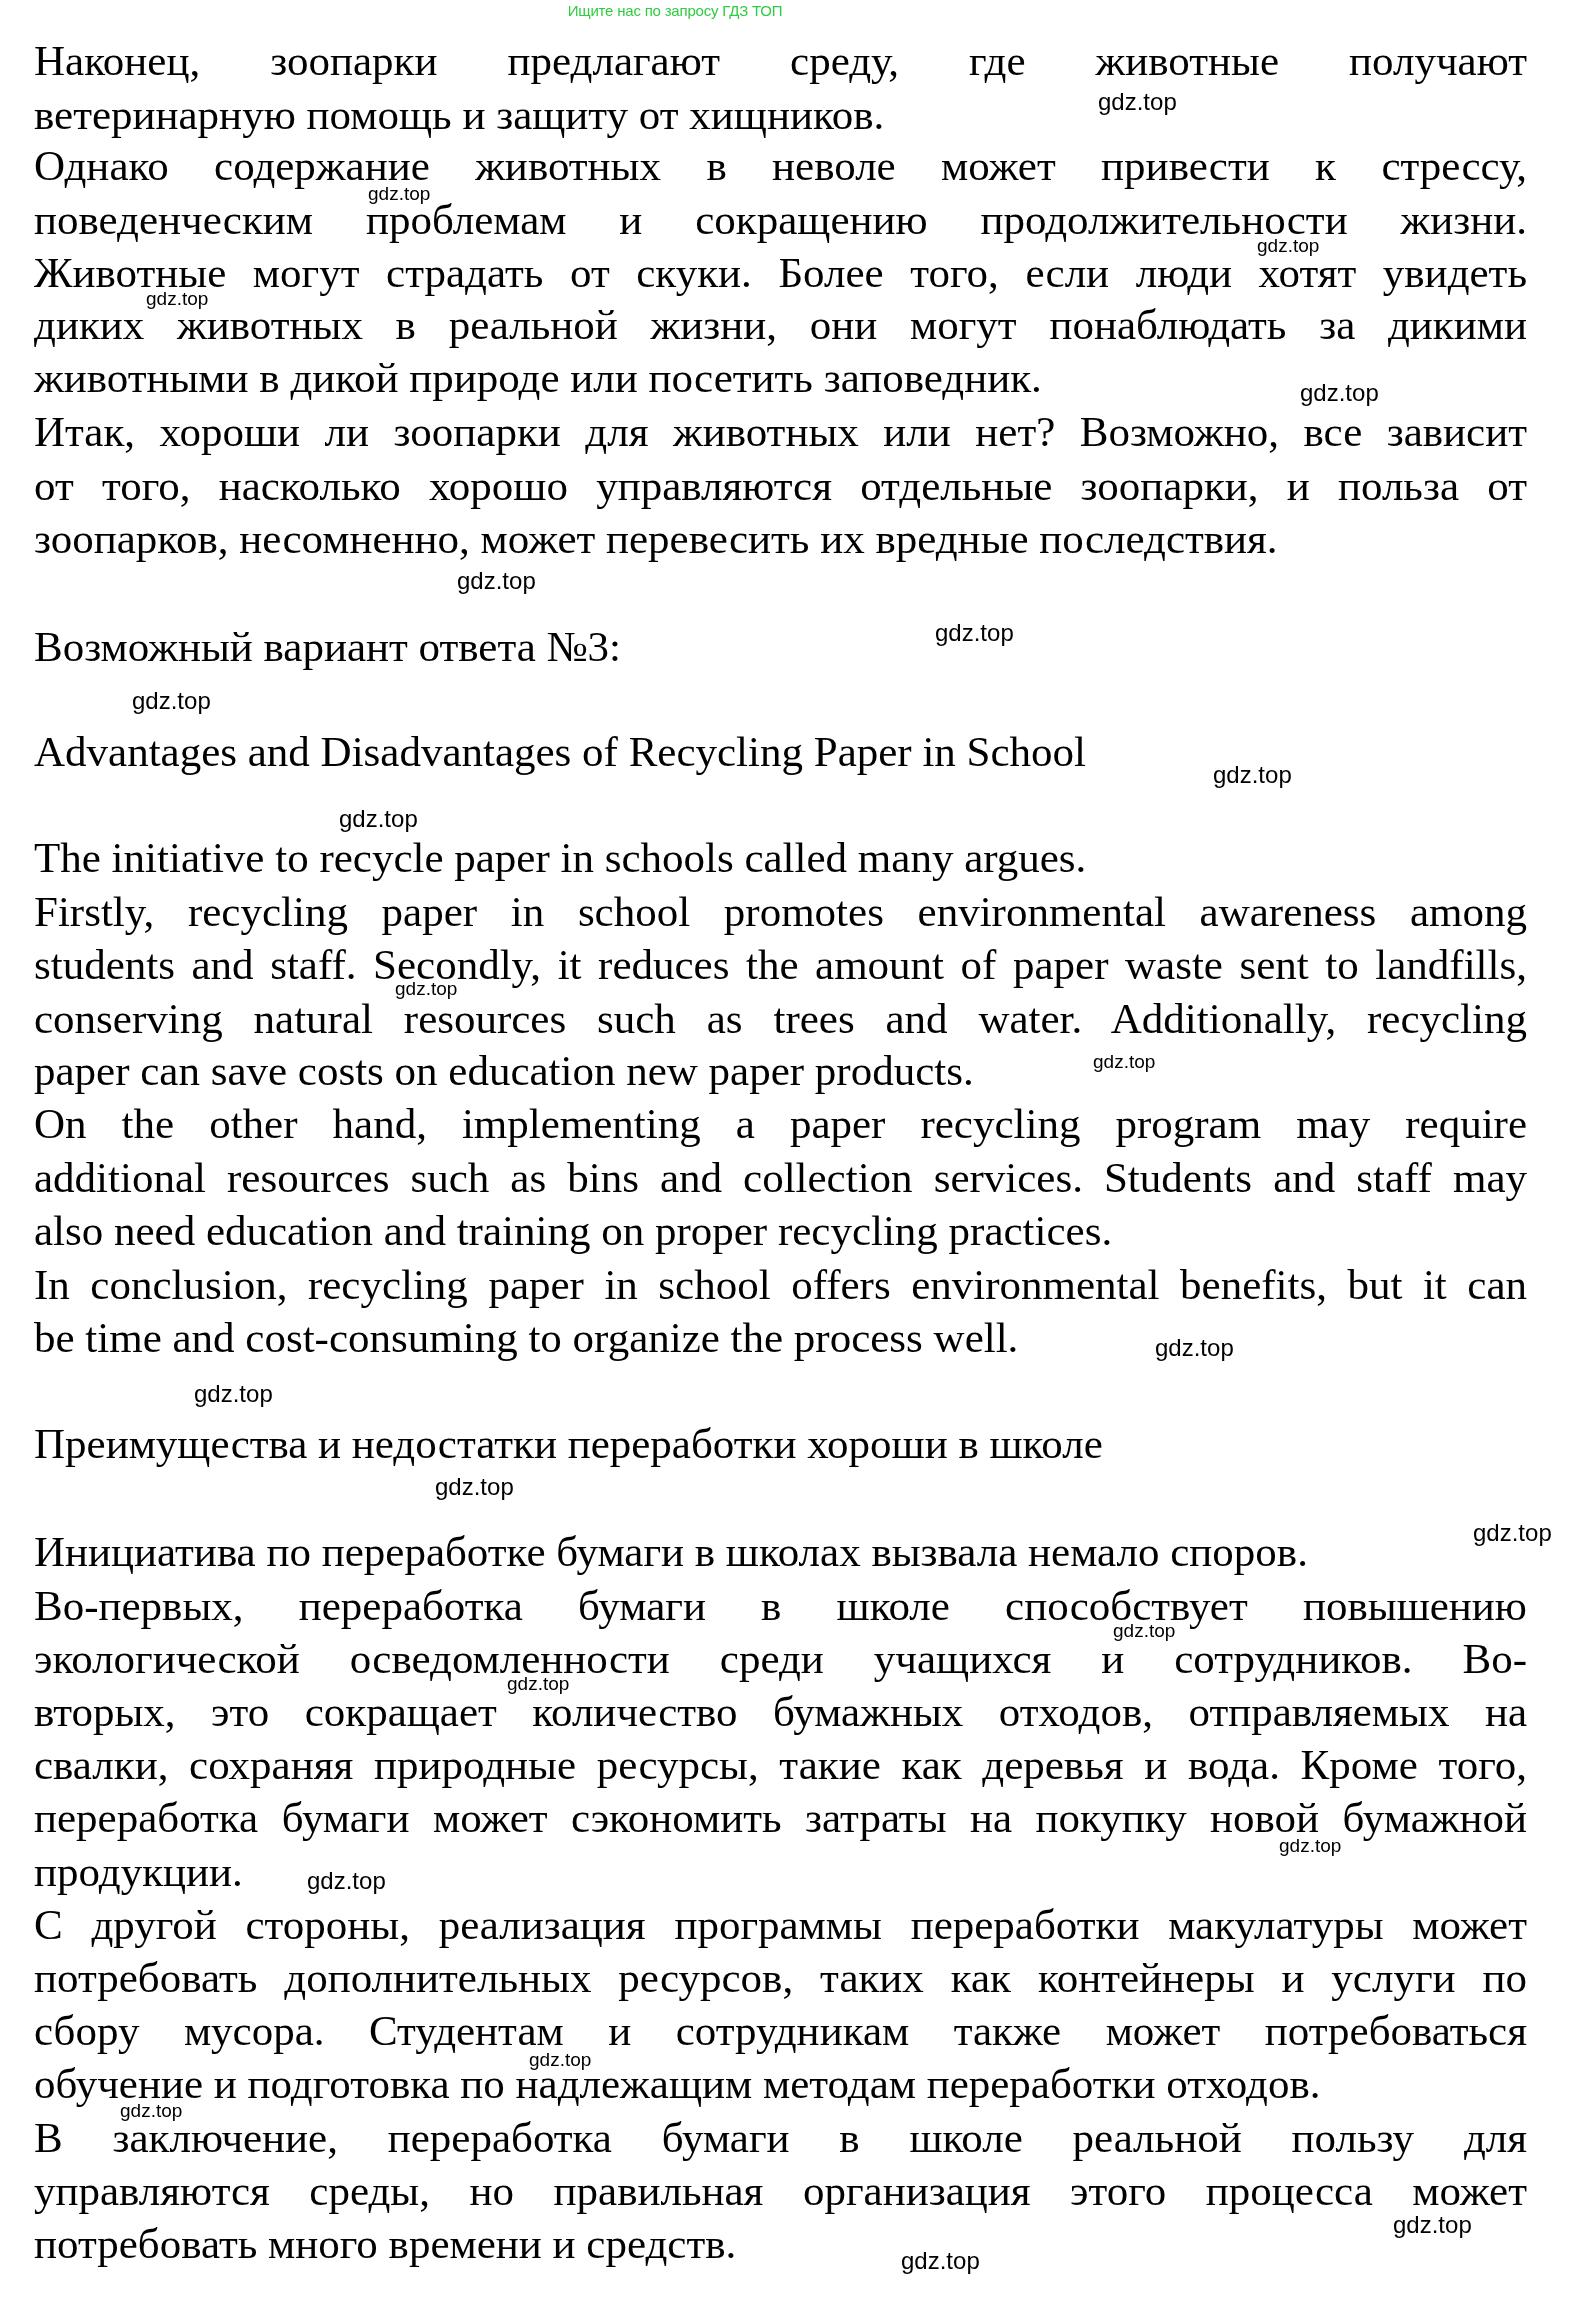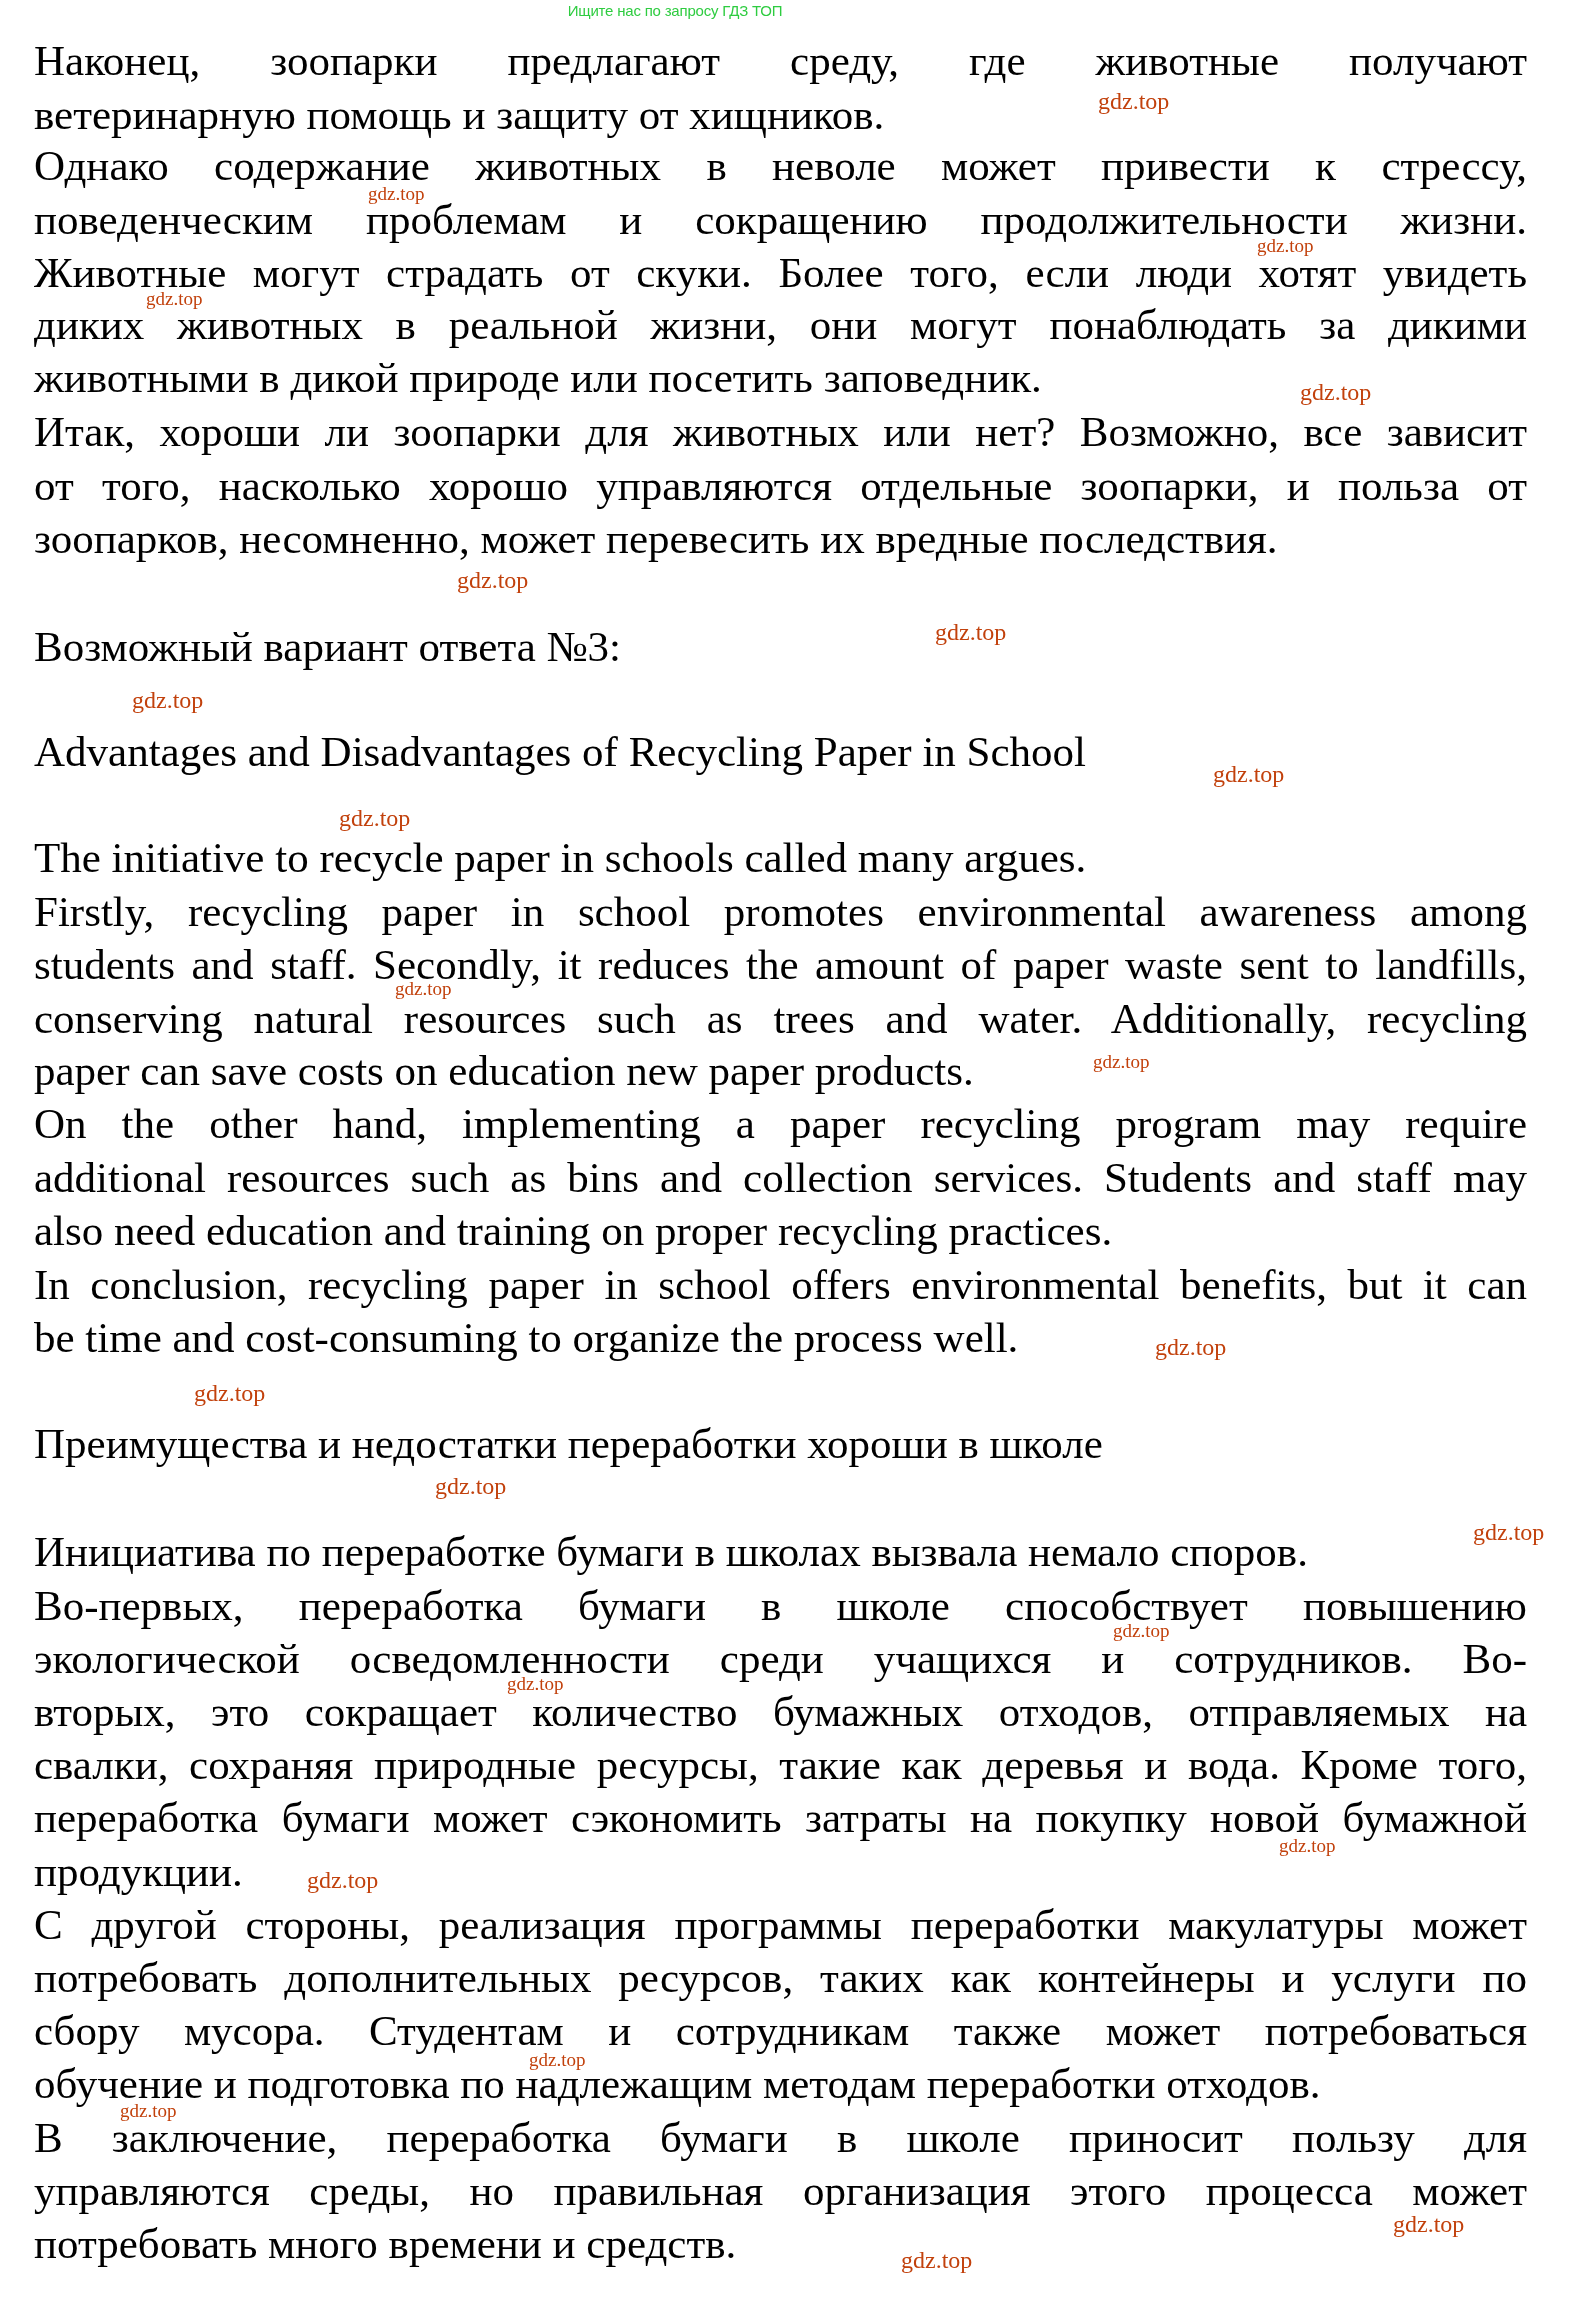--- a/index.html
+++ b/index.html
@@ -14,22 +14,22 @@
     font-family: "Liberation Sans", sans-serif; font-size: 13.4px; line-height: 16px;
     color: #5b2c86; white-space: pre; margin-top: 43px;
   }
   .line {
     position: absolute; left: 34px; width: 1493px; height: 53px;
     font-family: "Liberation Serif", serif; font-size: 43px; line-height: 53px;
     color: #000000; white-space: nowrap;
   }
   .line.j { text-align: justify; text-align-last: justify; white-space: normal; overflow: hidden; }
   .wm {
-    position: absolute; font-family: Liberation Serif, serif; font-size: 24px;
-    line-height: 27px; color: #c2410c; white-space: nowrap;
+    position: absolute; font-family: Liberation Sans, sans-serif; font-size: 24px;
+    line-height: 27px; color: #000000; white-space: nowrap;
   }
   .wm.s { font-size: 19px; line-height: 22px; }
 </style>
 </head>
 <body>
 
 <div class="top-banner">Ищите нас по запросу ГДЗ ТОП</div>
 
 <div>
   <div class="line j" style="top:34px">Наконец, зоопарки предлагают среду, где животные получают</div>
@@ -63,21 +63,21 @@
   <div class="line j" style="top:1579px">Во-первых, переработка бумаги в школе способствует повышению</div>
   <div class="line j" style="top:1632px">экологической осведомленности среди учащихся и сотрудников. Во-</div>
   <div class="line j" style="top:1685px">вторых, это сокращает количество бумажных отходов, отправляемых на</div>
   <div class="line j" style="top:1738px">свалки, сохраняя природные ресурсы, такие как деревья и вода. Кроме того,</div>
   <div class="line j" style="top:1791px">переработка бумаги может сэкономить затраты на покупку новой бумажной</div>
   <div class="line" style="top:1845px">продукции.</div>
   <div class="line j" style="top:1898px">С другой стороны, реализация программы переработки макулатуры может</div>
   <div class="line j" style="top:1951px">потребовать дополнительных ресурсов, таких как контейнеры и услуги по</div>
   <div class="line j" style="top:2004px">сбору мусора. Студентам и сотрудникам также может потребоваться</div>
   <div class="line" style="top:2057px">обучение и подготовка по надлежащим методам переработки отходов.</div>
-  <div class="line j" style="top:2111px">В заключение, переработка бумаги в школе приносит пользу для</div>
+  <div class="line j" style="top:2111px">В заключение, переработка бумаги в школе реальной пользу для</div>
   <div class="line j" style="top:2164px">управляются среды, но правильная организация этого процесса может</div>
   <div class="line" style="top:2217px">потребовать много времени и средств.</div>
 </div>
 
 <div id="watermarks">
     <div class="wm" style="left: 1098px; top: 88px;">gdz.top</div>
     <div class="wm s" style="left: 368px; top: 183px;">gdz.top</div>
     <div class="wm s" style="left: 1257px; top: 235px;">gdz.top</div>
     <div class="wm s" style="left: 146px; top: 288px;">gdz.top</div>
     <div class="wm" style="left: 1300px; top: 379px;">gdz.top</div>

